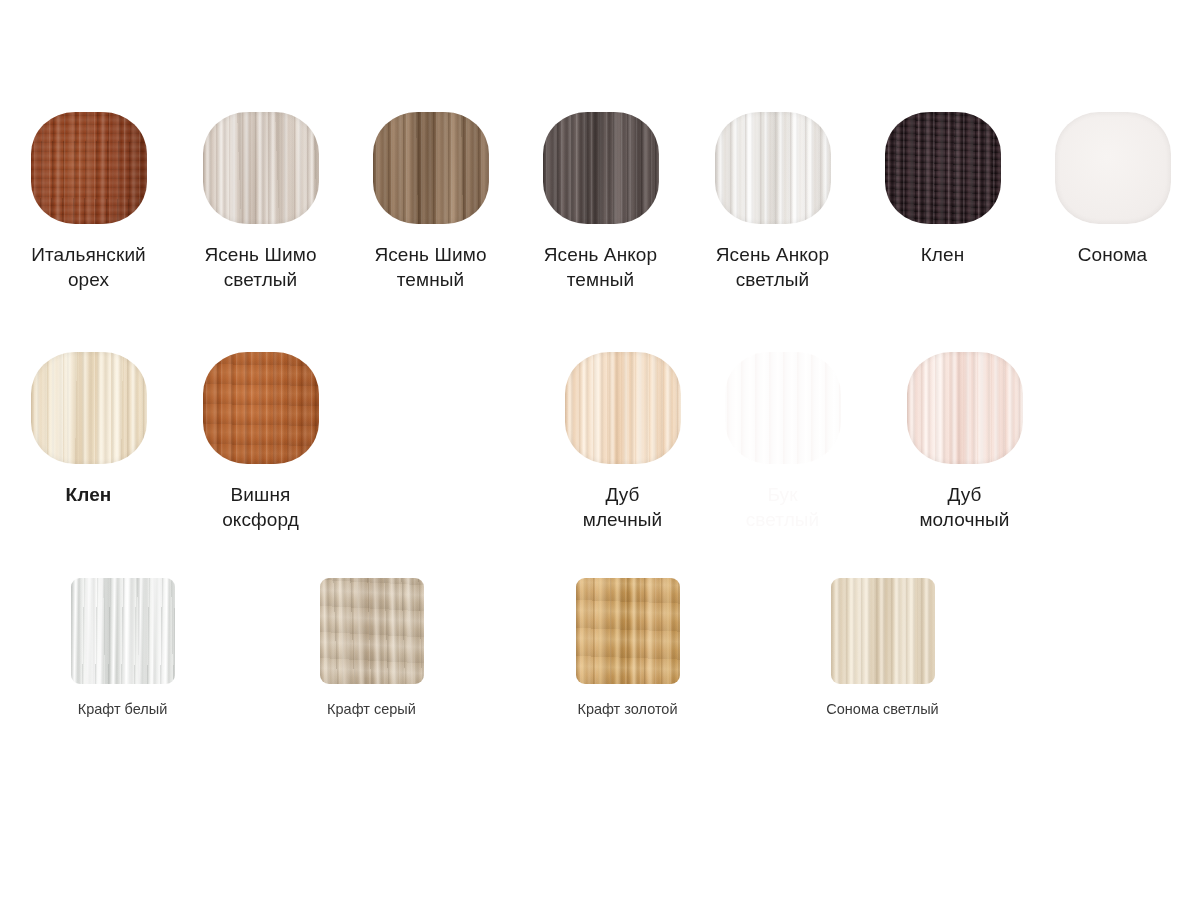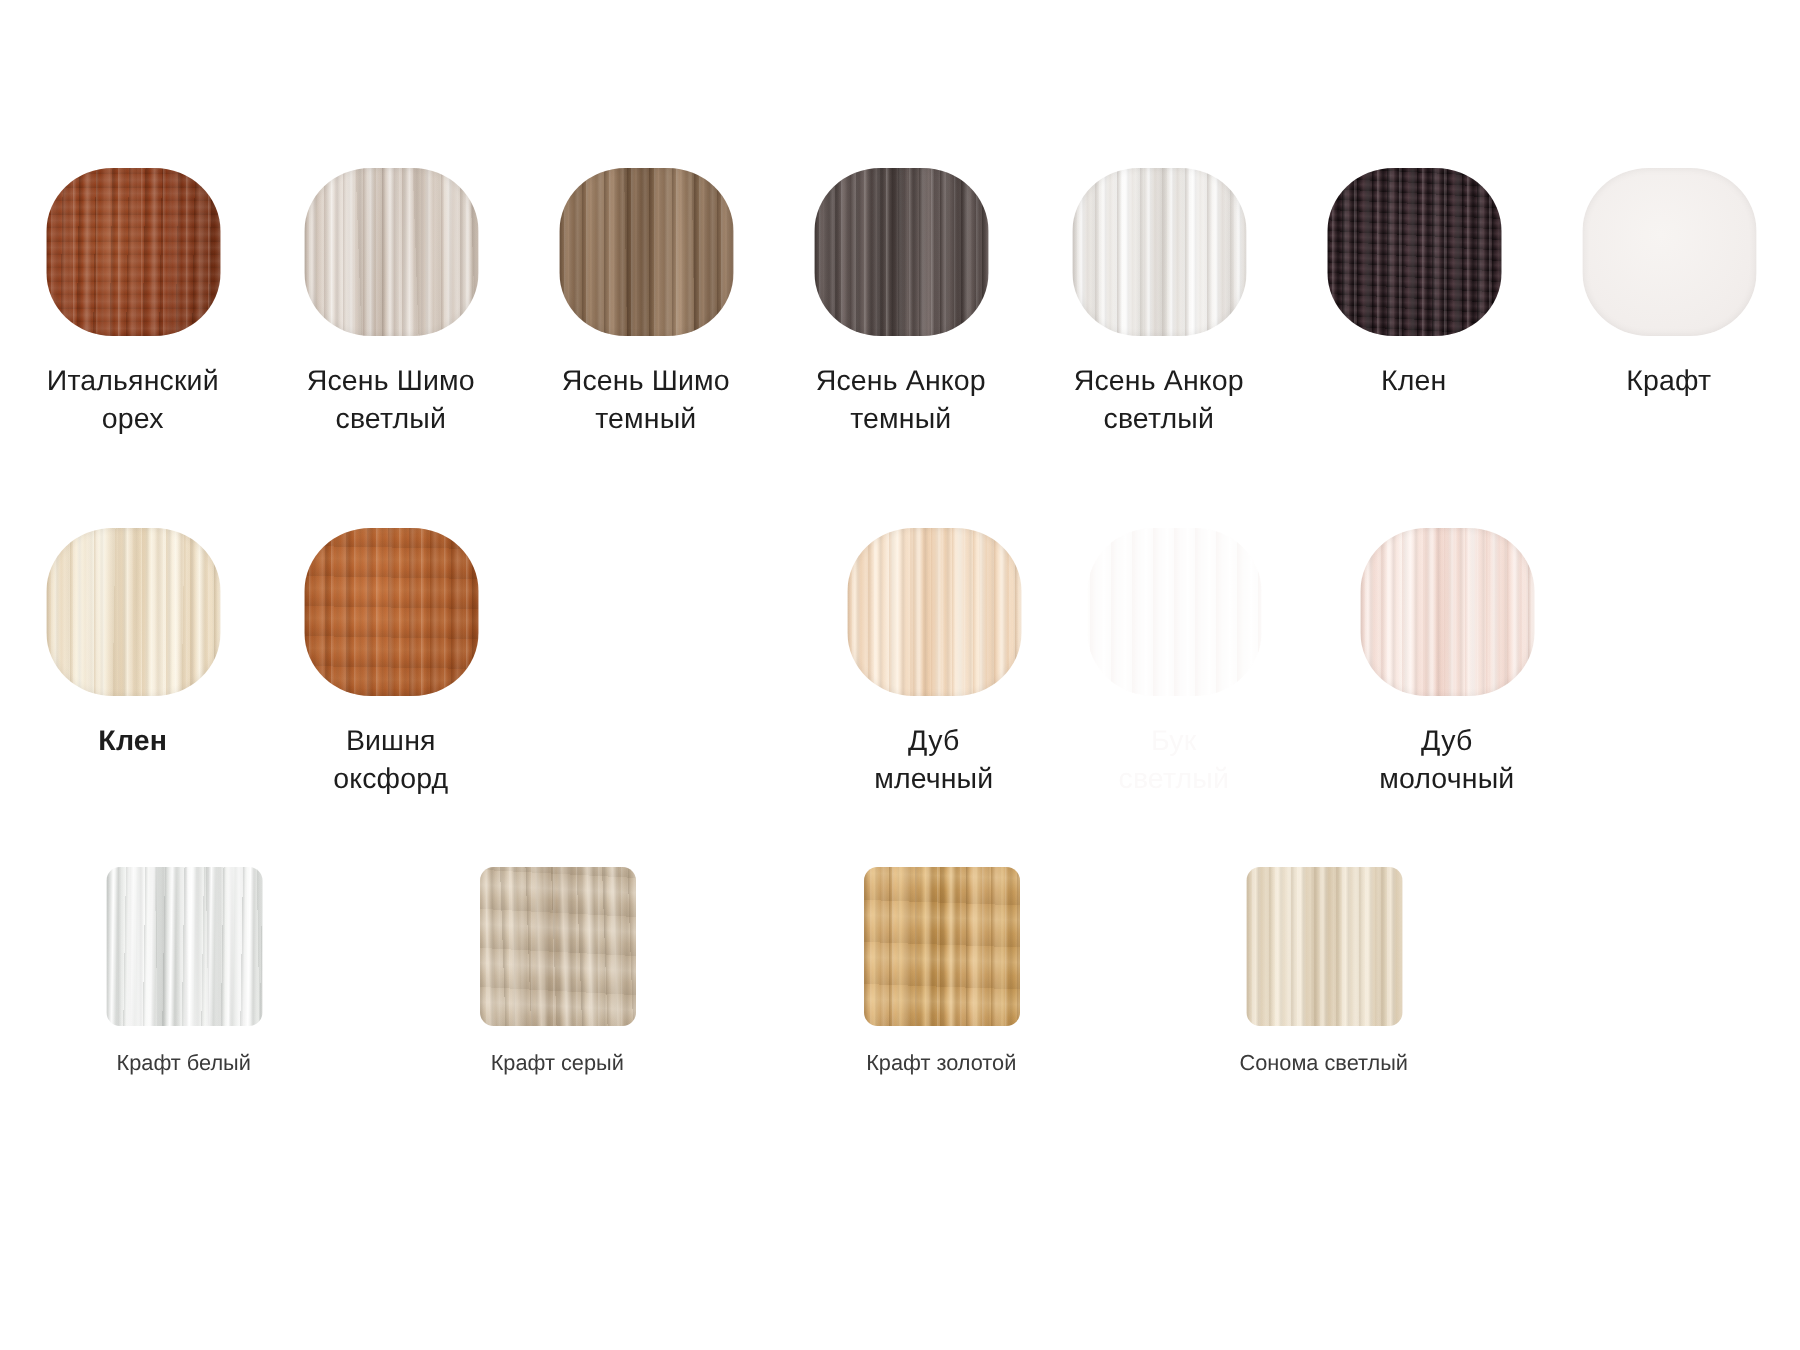--- a/index.html
+++ b/index.html
@@ -278,21 +278,21 @@
         <div class="chip-oval tex-ankor-light" style="background-color: rgb(238, 235, 231);"></div>
         <div class="chip-label">Ясень Анкор
 светлый</div>
       </div>
       <div class="swatch-cell" style="left: 860px;">
         <div class="chip-oval tex-wenge" style="background-color: rgb(42, 28, 33);"></div>
         <div class="chip-label">Клен</div>
       </div>
       <div class="swatch-cell" style="left: 1030px;">
         <div class="chip-oval tex-white" style="background-color: rgb(242, 238, 236);"></div>
-        <div class="chip-label">Крафт</div>
+        <div class="chip-label">Сонома</div>
       </div>
     </div>
   <div class="swatch-row" id="row-oval-2">
       <div class="swatch-cell" style="left: 6px; font-weight: bold;">
         <div class="chip-oval tex-maple" style="background-color: rgb(241, 226, 198);"></div>
         <div class="chip-label">Клен</div>
       </div>
       <div class="swatch-cell" style="left: 178px;">
         <div class="chip-oval tex-cherry" style="background-color: rgb(172, 90, 40);"></div>
         <div class="chip-label">Вишня

